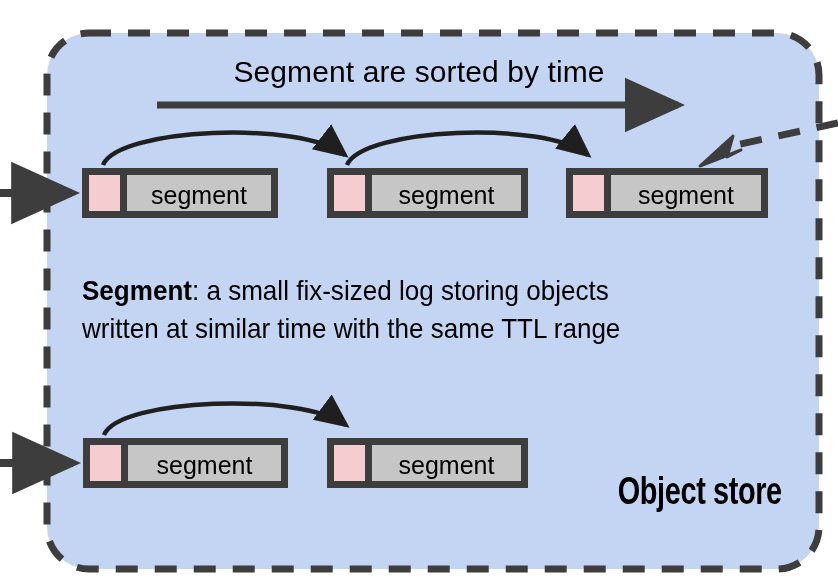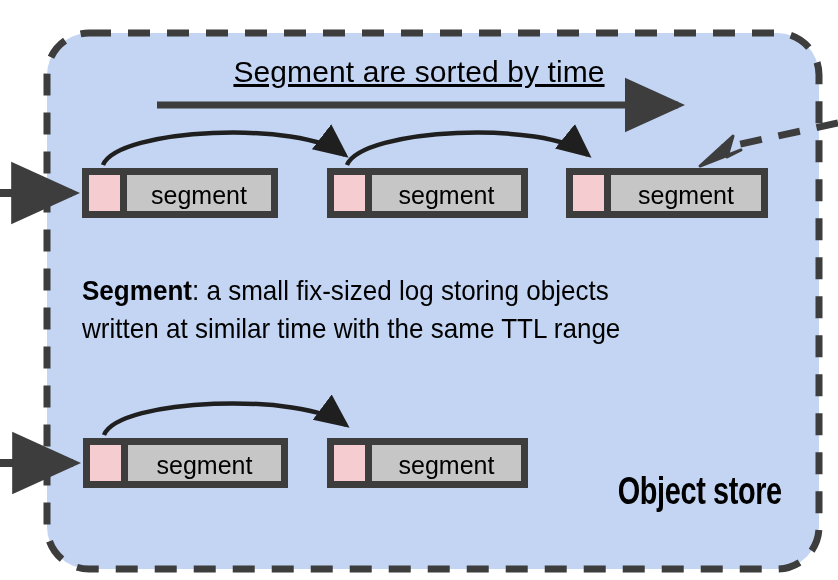--- a/index.html
+++ b/index.html
@@ -19,21 +19,20 @@
     position: absolute;
     left: 0;
     top: 0;
     width: 838px;
     height: 580px;
   }
   .txt {
     position: absolute;
     color: #000000;
     white-space: nowrap;
-    text-decoration: underline;
   }
   
   #title-text {
     left: 0;
     top: 55px;
     width: 838px;
     text-align: center;
     font-size: 30px;
     letter-spacing: 0.1px;
   }

